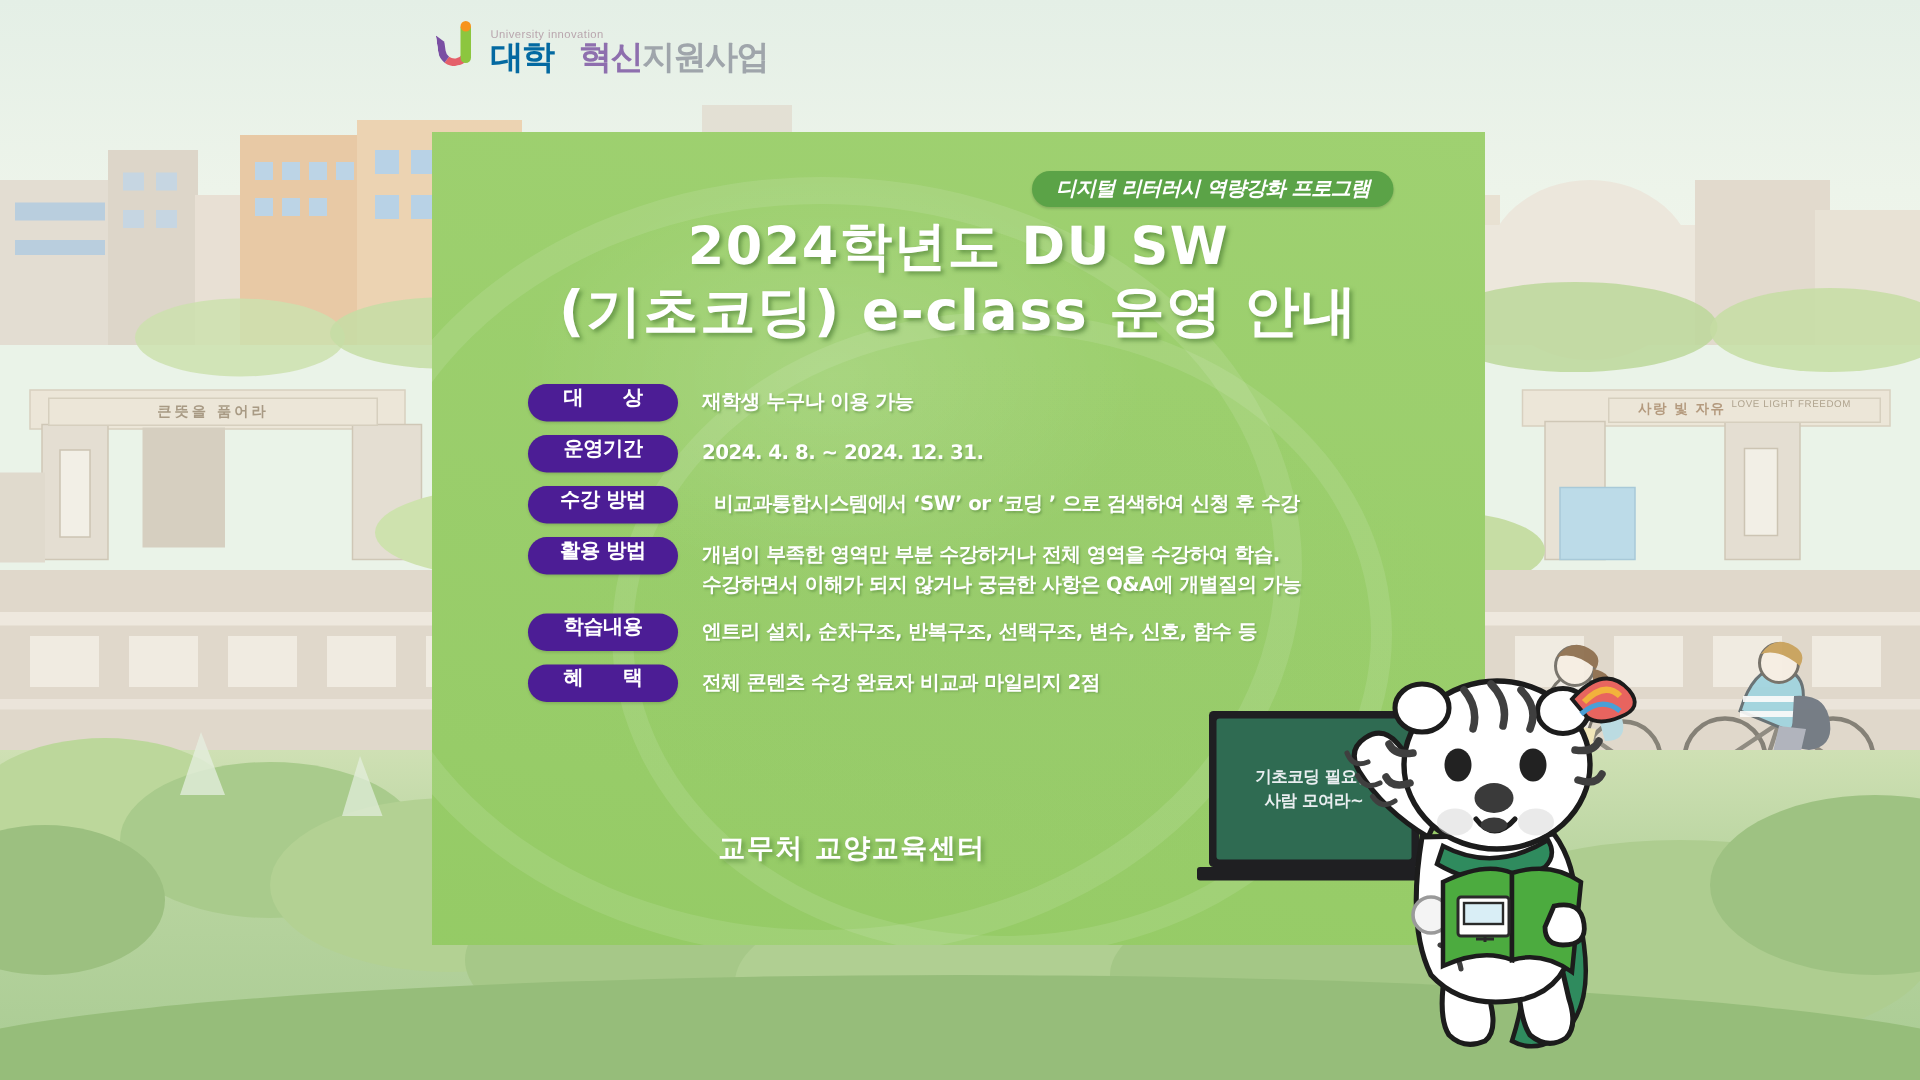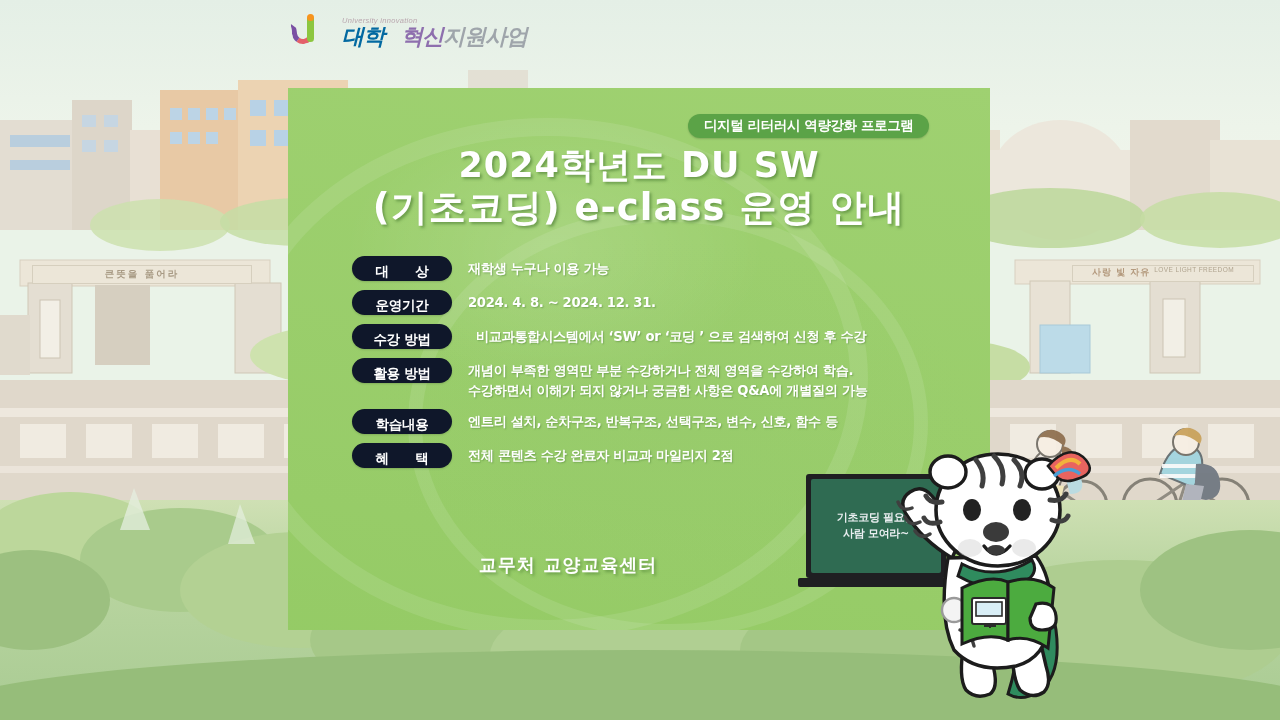--- a/index.html
+++ b/index.html
@@ -26,21 +26,21 @@
     background:linear-gradient(180deg,#e7e0d6 0%,#ded5c9 40%,#d9d2c6 100%);
   }
   .bg-foliage {
     position:absolute; left:0; top:500px; width:1280px; height:220px;
     background:linear-gradient(180deg,#cfe0b4 0%,#b9d5a0 35%,#a9cb93 100%);
   }
 
   
   #top-logo {
     position:absolute; left:292px; top:16px;
-    display:flex; align-items:flex-start; gap:20px;font-style:italic;
+    display:flex; align-items:flex-end; gap:5px;
   }
   .logo-mark { position:relative; width:30px; height:34px; }
   .logo-mark .lm-u {
     position:absolute; left:0; top:6px; width:22px; height:22px;
     border:5px solid transparent;
     border-bottom:5px solid #e4606a;
     border-left:5px solid #7a4fa3;
     border-right:5px solid #3fa9c8;
     border-radius:0 0 14px 14px;
     transform:rotate(-8deg);
@@ -86,20 +86,21 @@
   .arc1 { left:-60px; top:30px; width:640px; height:520px; }
   .arc2 { left:120px; top:120px; width:520px; height:430px; border-width:14px; }
 
   
   #program-badge {
     position:absolute; left:688px; top:114px;
     height:24px; padding:0 16px;
     background:#5ba347; border-radius:13px;
     display:flex; align-items:center; justify-content:center;
     box-shadow:0 1px 2px rgba(0,0,0,.18);
+    font-style:italic;
   }
   #program-badge span {
     color:#ffffff; font-size:13.5px; font-weight:bold;
     letter-spacing:-.4px; white-space:nowrap;
     font-family:"DejaVu Sans", sans-serif;
   }
 
   
   #poster-title {
     position:absolute; left:288px; top:146px; width:702px;
@@ -115,22 +116,22 @@
 
   
   #info-table {
     position:absolute; left:352px; top:256px; width:600px;
   }
   .info-row {
     display:flex; align-items:flex-start; margin-bottom:9px;
   }
   .info-row.r-use { margin-bottom:9px; }
   .info-pill {
-    flex:0 0 100px; height:25px; background:#0f172a;
-    border-radius:13px; display:flex; align-items:flex-end;
+    flex:0 0 100px; height:25px; background:#4c1d95;
+    border-radius:13px; display:flex; align-items:flex-start;
     justify-content:center;
     box-shadow:0 1px 2px rgba(0,0,0,.15);
   }
   .info-pill span {
     color:#ffffff; font-size:13.5px; font-weight:bold;
     letter-spacing:-.3px; white-space:pre;
     font-family:"DejaVu Sans", sans-serif;
   }
   .info-value {
     flex:1; padding-left:16px; padding-top:3px;

